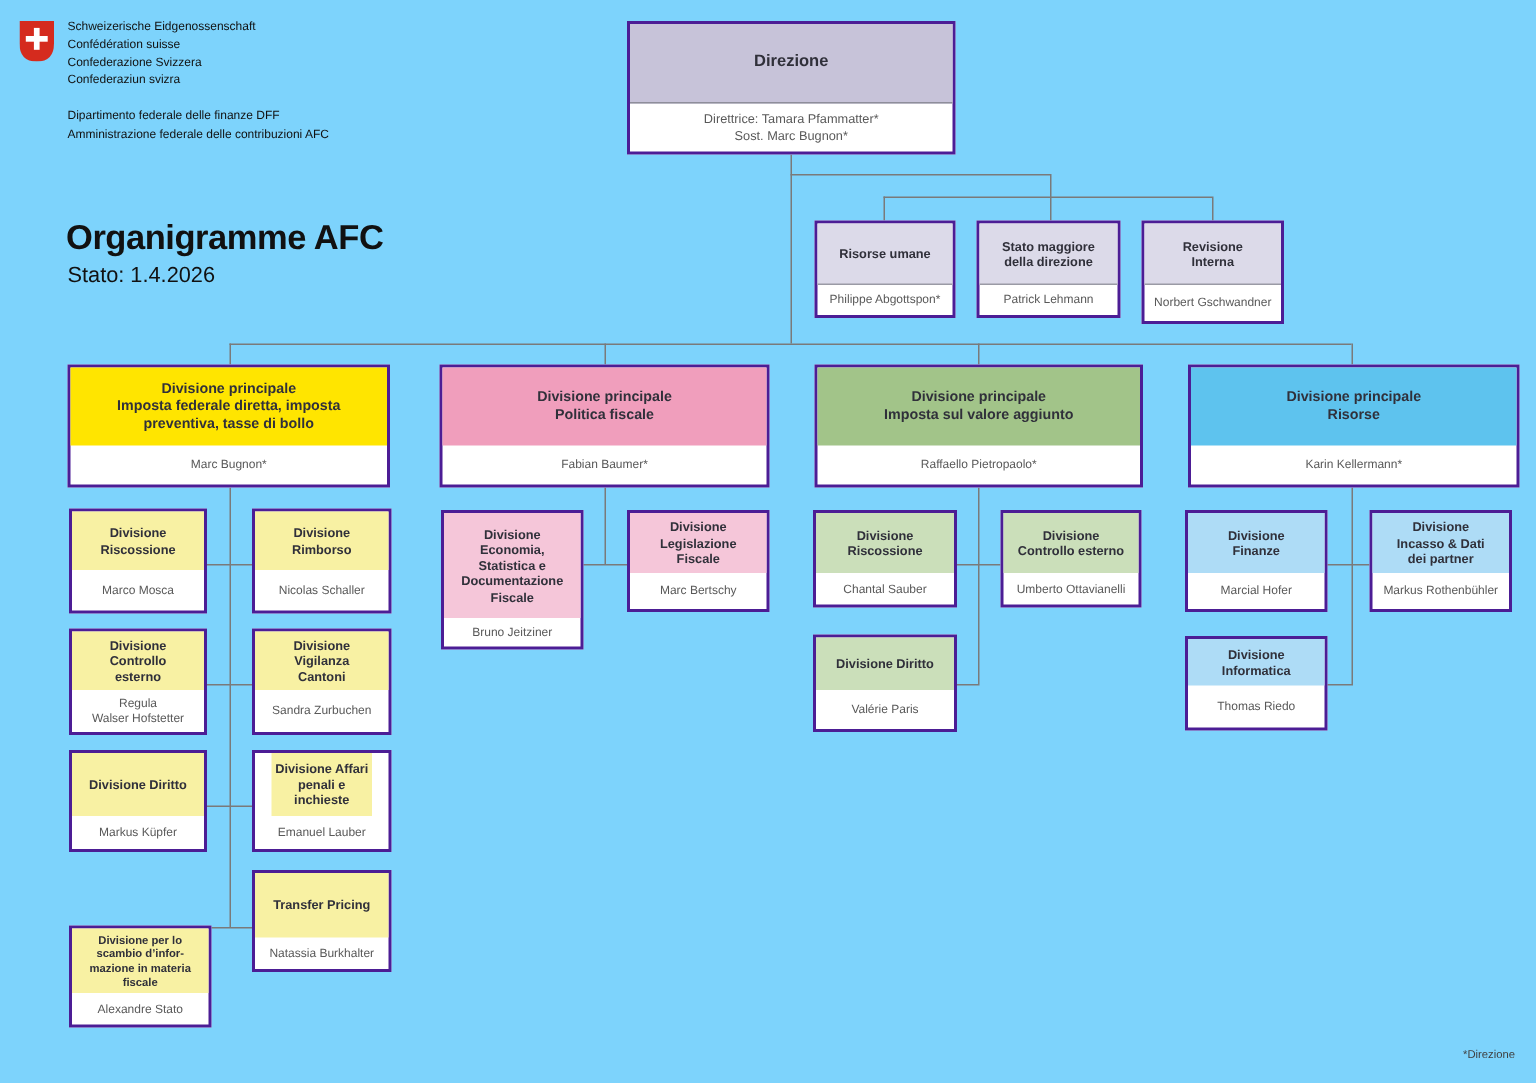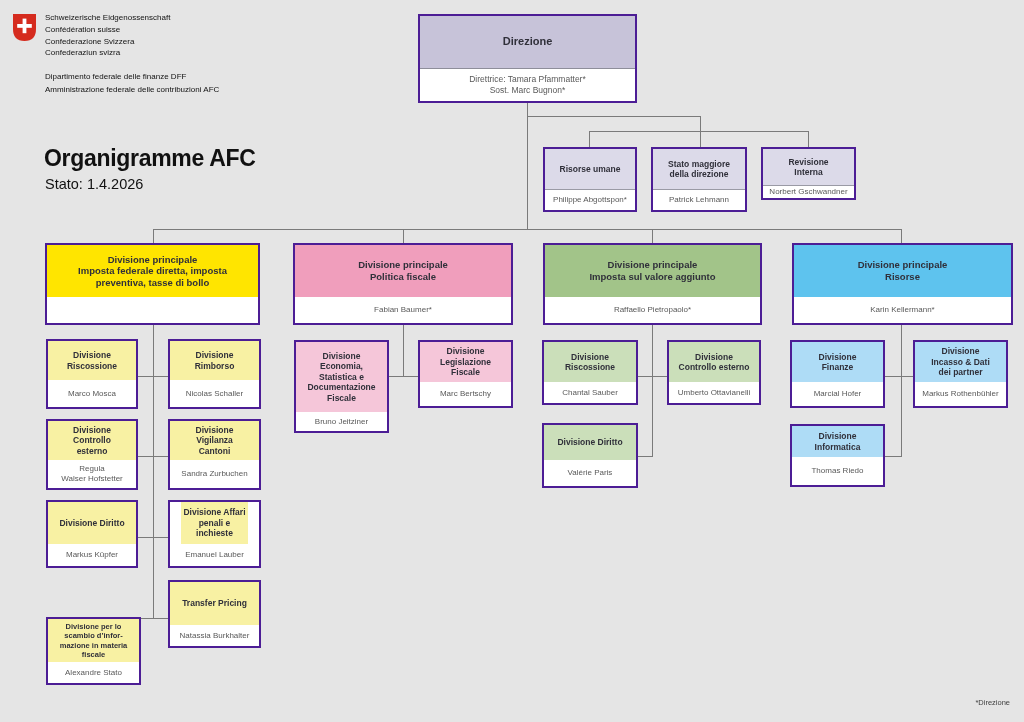--- a/index.html
+++ b/index.html
@@ -1,17 +1,17 @@
 <!DOCTYPE html>
 <html><head>
 <meta charset="utf-8">
 <style>
   html,body { margin:0; padding:0; background:#ffffff; }
   .stage {
-    position:relative; width:1024px; height:722px; background:#e5e5e5;
+    position:relative; width:1024px; height:722px; background:#7dd3fc;
     font-family:"Liberation Sans", sans-serif; color:#1a1a1a; overflow:hidden;
   }
   
   .box { position:absolute; box-sizing:border-box; border:2px solid #4c1d95;
          background:#ffffff; display:flex; flex-direction:column; }
   .bh  { display:flex; align-items:center; justify-content:center; text-align:center;
          font-weight:bold; white-space:pre-line; line-height:1.22; color:#30303a;
          box-sizing:border-box; padding:1px 2px; }
   .bb  { flex:1; display:flex; align-items:center; justify-content:center; text-align:center;
          font-size:8px; color:#595959; white-space:pre-line; line-height:1.25;
@@ -92,30 +92,31 @@
 
   <div class="box" style="left:543px;top:147px;width:94px;height:65px;">
     <div class="bh ls" style="height:41px;font-size:8.5px;">Risorse umane</div>
     <div class="bb">Philippe Abgottspon*</div>
   </div>
   <div class="box" style="left:651px;top:147px;width:96px;height:65px;">
     <div class="bh ls" style="height:41px;font-size:8.5px;">Stato maggiore
 della direzione</div>
     <div class="bb">Patrick Lehmann</div>
   </div>
-  <div class="box" style="left:761px;top:147px;width:95px;height:53px;">
+  <div class="box" style="left:761px;top:147px;width:95px;height:69px;">
     <div class="bh ls" style="height:41px;font-size:8.5px;">Revisione
 Interna</div>
     <div class="bb">Norbert Gschwandner</div>
   </div>
 
   <div class="box" style="left:45px;top:243px;width:215px;height:82px;">
     <div class="bh ym" style="height:52px;font-size:9.5px;">Divisione principale
 Imposta federale diretta, imposta
 preventiva, tasse di bollo</div>
+    <div class="bb">Marc Bugnon*</div>
   </div>
   <div class="box" style="left:293px;top:243px;width:220px;height:82px;">
     <div class="bh pm" style="height:52px;font-size:9.5px;">Divisione principale
 Politica fiscale</div>
     <div class="bb">Fabian Baumer*</div>
   </div>
   <div class="box" style="left:543px;top:243px;width:219px;height:82px;">
     <div class="bh gm" style="height:52px;font-size:9.5px;">Divisione principale
 Imposta sul valore aggiunto</div>
     <div class="bb">Raffaello Pietropaolo*</div>

